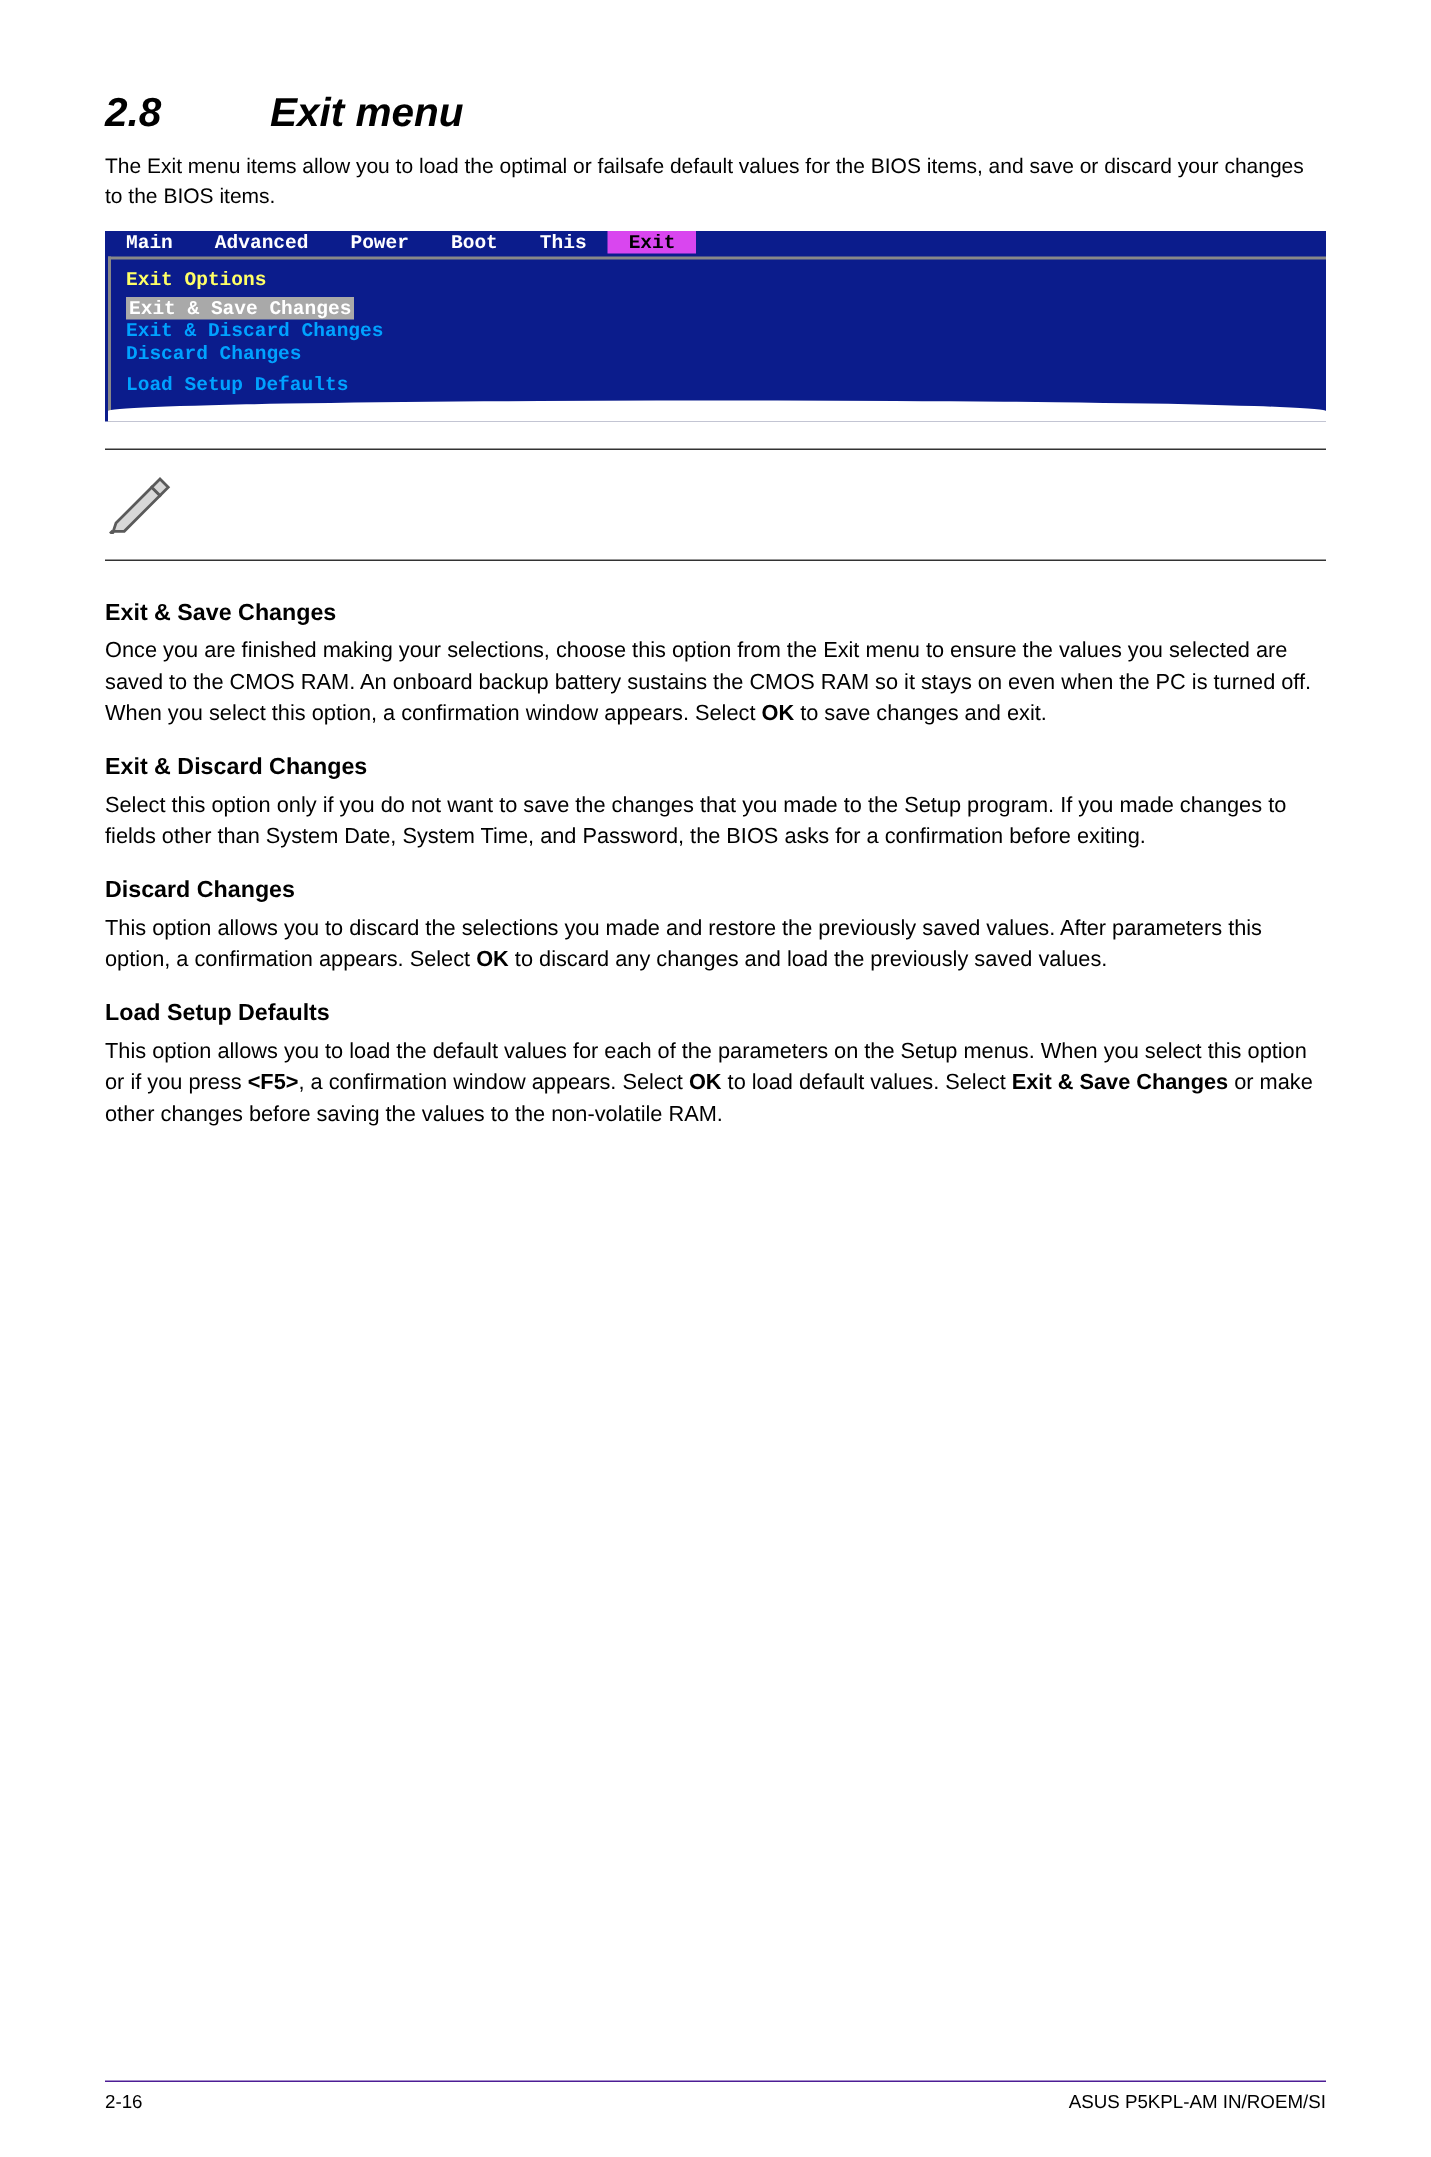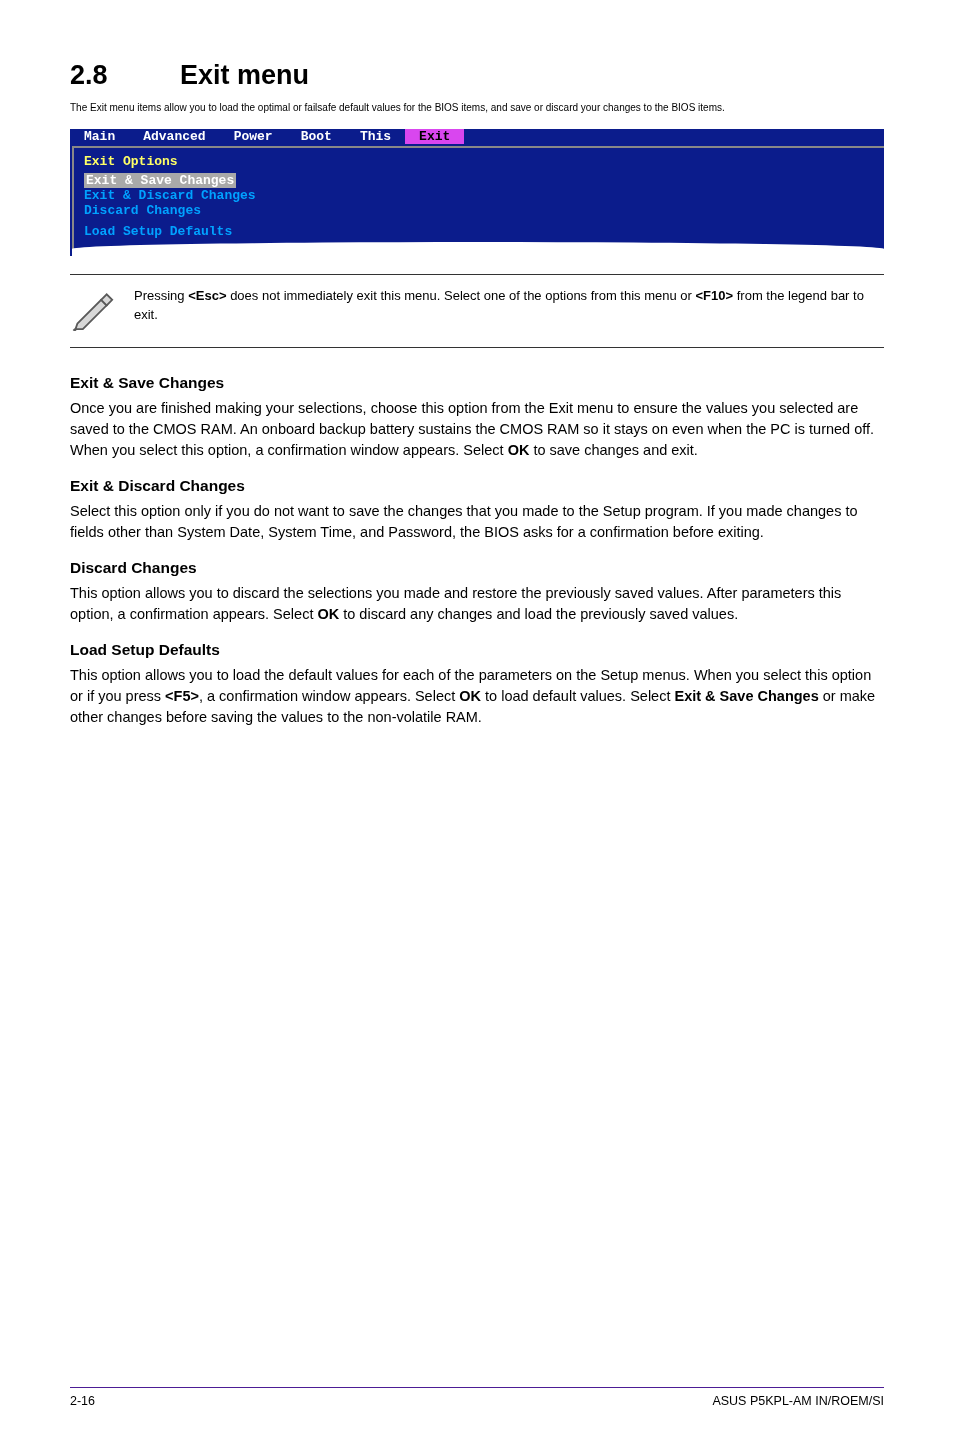--- a/index.html
+++ b/index.html
@@ -10,25 +10,26 @@
     width: 954px;
     min-height: 1438px;
     padding: 60px 70px 40px 70px;
     position: relative;
   }
 
   h1.page-heading {
     font-size: 27px;
     font-weight: bold;
     margin-bottom: 10px;
+    font-style: italic;
   }
   h1.page-heading .num { display: inline-block; width: 110px; }
 
   p.intro {
-    font-size: 10px;
+    font-size: 14px;
     line-height: 1.4;
     margin-bottom: 14px;
   }
 
   
   .bios-box {
     background: #0b1c8c;
     color: #fff;
     font-family: "Courier New", monospace;
     font-size: 13px;
@@ -161,23 +162,20 @@
 <div class="note-row">
   <div class="note-icon">
     <svg viewBox="0 0 48 48">
       <g fill="none" stroke="#5a5a5a" stroke-width="2">
         <path d="M8 40 L34 14 L40 20 L14 46 L6 46 Z" fill="#d8d8d8"></path>
         <path d="M34 14 L40 8 L46 14 L40 20 Z" fill="#d8d8d8"></path>
         <path d="M6 46 L4 48" stroke-width="3"></path>
       </g>
     </svg>
   </div>
-  <p class="note-text">
-    <span>Pressing </span><b>&lt;Esc&gt;</b><span> does not immediately exit this menu. Select one of the options from this menu or </span><b>&lt;F10&gt;</b><span> from the legend bar to exit.</span>
-  </p>
 </div>
 
 <h2 class="sec">Exit &amp; Save Changes</h2>
 <p class="body">
   <span>Once you are finished making your selections, choose this option from the Exit menu to ensure the values you selected are saved to the CMOS RAM. An onboard backup battery sustains the CMOS RAM so it stays on even when the PC is turned off. When you select this option, a confirmation window appears. Select </span><b>OK</b><span> to save changes and exit.</span>
 </p>
 
 <h2 class="sec">Exit &amp; Discard Changes</h2>
 <p class="body">Select this option only if you do not want to save the changes that you made to the Setup program. If you made changes to fields other than System Date, System Time, and Password, the BIOS asks for a confirmation before exiting.</p>
 

